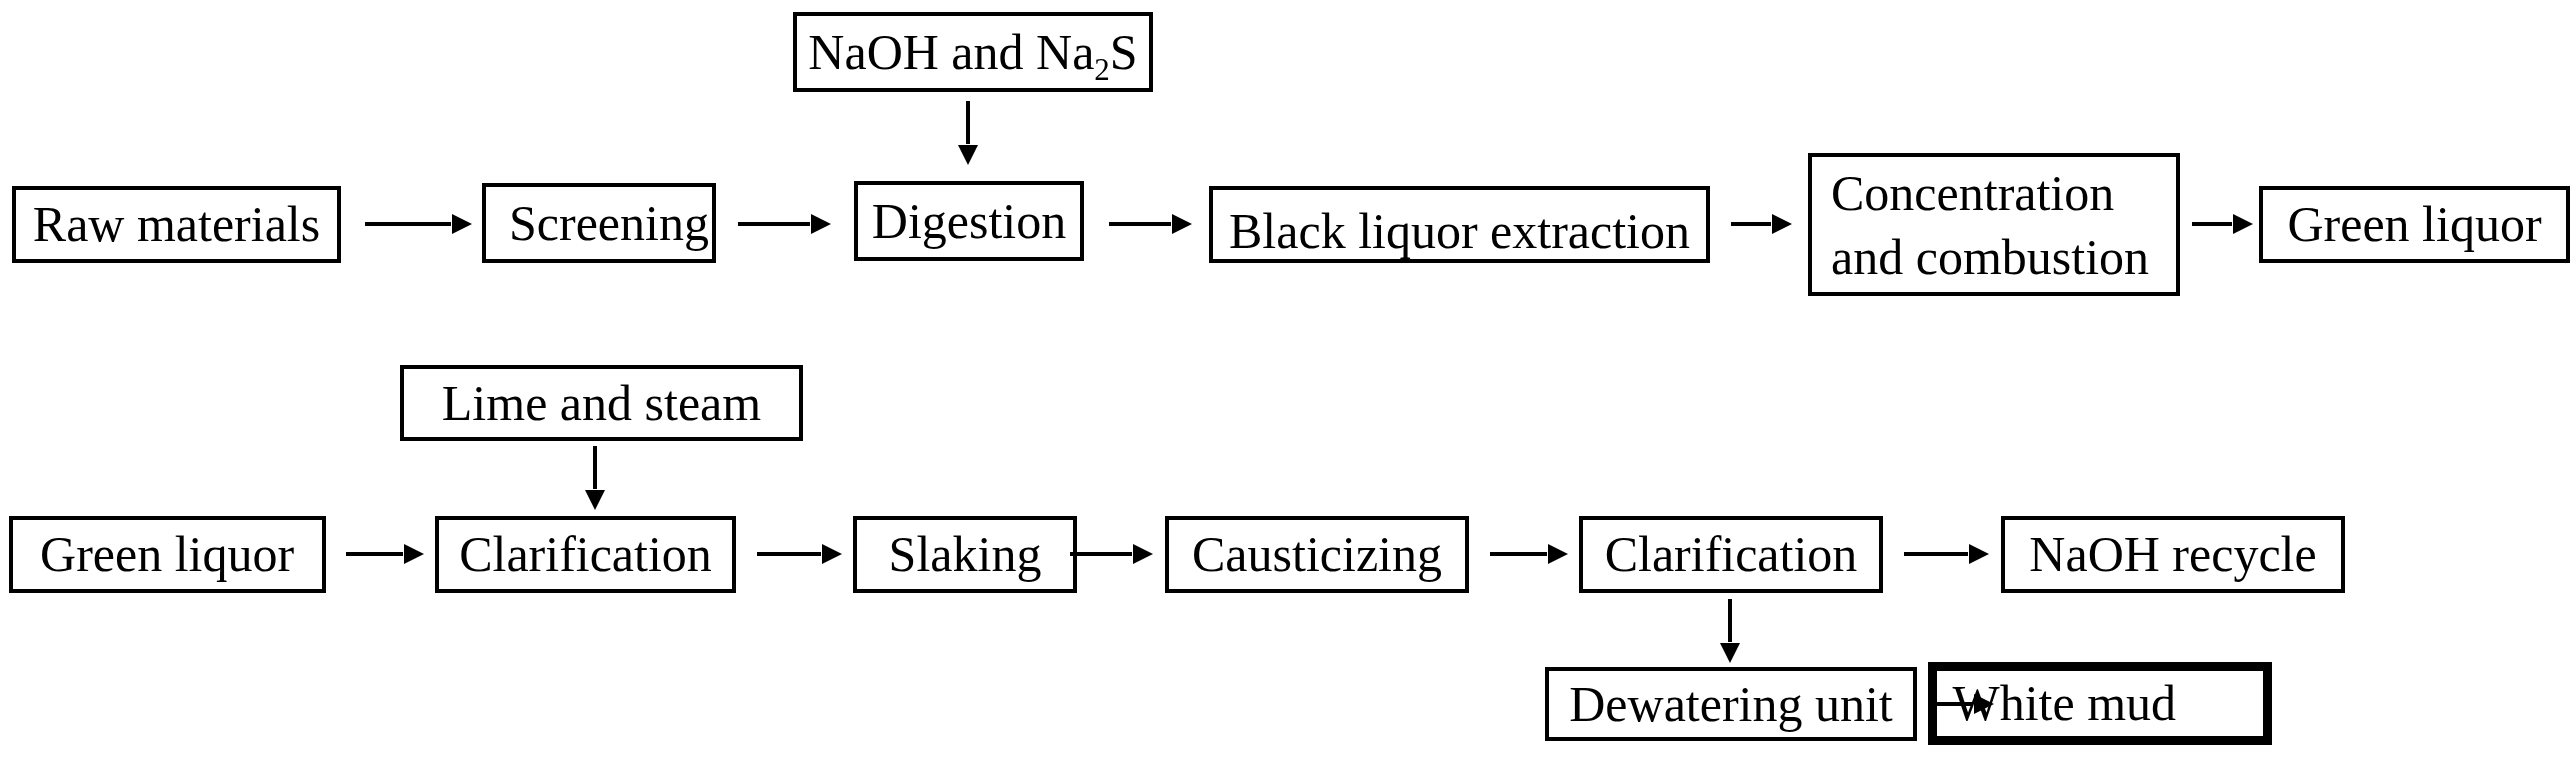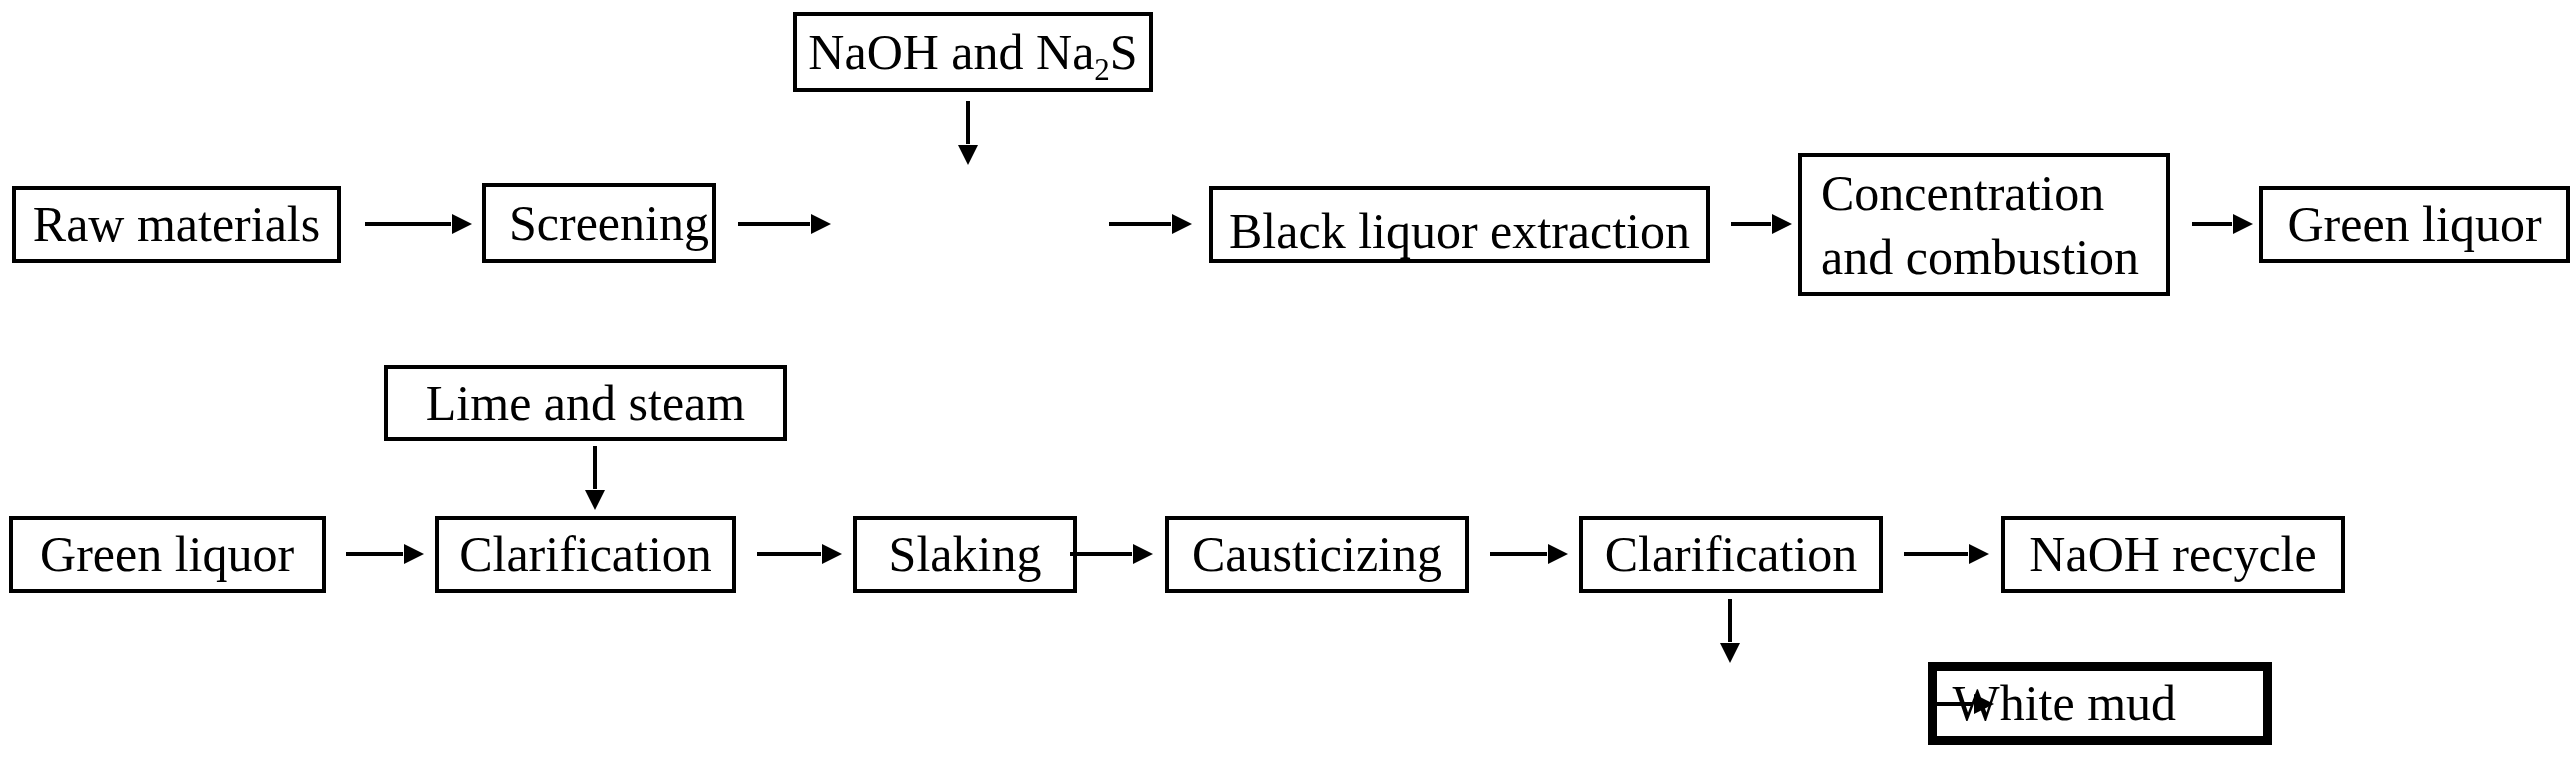--- a/index.html
+++ b/index.html
@@ -39,20 +39,21 @@
   .node.align-left {
     justify-content: flex-start;
     padding-left: 15.5px;
   }
   .node.two-line {
     flex-direction: column;
     align-items: flex-start;
     justify-content: center;
     padding-left: 19px;
     line-height: 1.28;
+    margin-left: 10px;
   }
   .node sub {
     font-size: 0.62em;
     line-height: 0;
   }
   
   .arrow-h {
     position: absolute;
     height: 4.3px;
     background: #000000;
@@ -98,35 +99,38 @@
   </div>
 
   <div class="node" style="left:12px; top:186px; width:329px; height:77px;">
     <span>Raw materials</span>
   </div>
 
   <div class="node" style="left:482px; top:183px; width:234px; height:80px;padding-left:20px;">
     <span>Screening</span>
   </div>
 
+  <div class="node" style="left:854px; top:181px; width:230px; height:80px;">
+    <span>Digestion</span>
+  </div>
 
   <div class="node" style="left:1209px; top:186px; width:501px; height:77px;align-items:flex-end;">
     <span>Black liquor extraction</span>
   </div>
 
   <div class="node two-line" style="left:1798px; top:153px; width:372px; height:143px;">
     <span>Concentration</span>
     <span>and combustion</span>
   </div>
 
   <div class="node" style="left:2259px; top:186px; width:311px; height:77px;">
     <span>Green liquor</span>
   </div>
 
-  <div class="node" style="left:384px; top:365px; width:403px; height:76px;">
+  <div class="node" style="left:400px; top:365px; width:403px; height:76px;">
     <span>Lime and steam</span>
   </div>
 
   <div class="node" style="left:8.6px; top:516px; width:317px; height:77px;">
     <span>Green liquor</span>
   </div>
 
   <div class="node" style="left:435px; top:516px; width:301px; height:77px;">
     <span>Clarification</span>
   </div>
@@ -140,20 +144,23 @@
   </div>
 
   <div class="node" style="left:1579px; top:516px; width:304px; height:77px;">
     <span>Clarification</span>
   </div>
 
   <div class="node" style="left:2001px; top:516px; width:344px; height:77px;">
     <span>NaOH recycle</span>
   </div>
 
+  <div class="node" style="left:1545px; top:667px; width:372px; height:74px;">
+    <span>Dewatering unit</span>
+  </div>
 
   <div class="node thick align-left" style="left:1928px; top:662px; width:344px; height:83px;">
     <span>White mud</span>
   </div>
 
   <div class="arrow-h" style="left:365px; top:222px; width:86px;"></div>
   <div class="arrow-h" style="left:738px; top:222px; width:72px;"></div>
   <div class="arrow-h" style="left:1109px; top:222px; width:62px;"></div>
   <div class="arrow-h" style="left:1731px; top:222px; width:40px;"></div>
   <div class="arrow-h" style="left:2192px; top:222px; width:40px;"></div>

